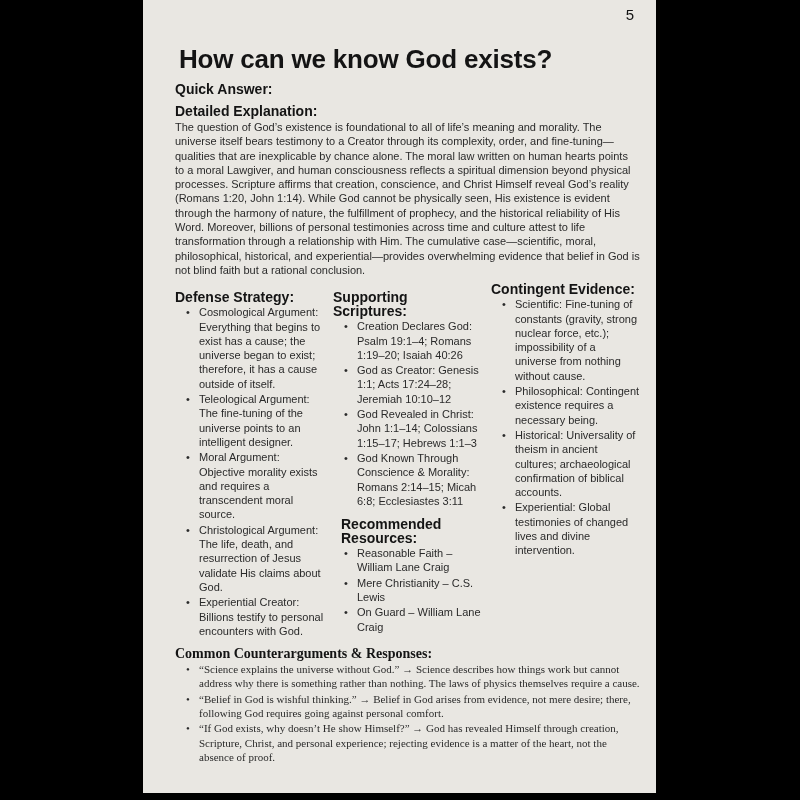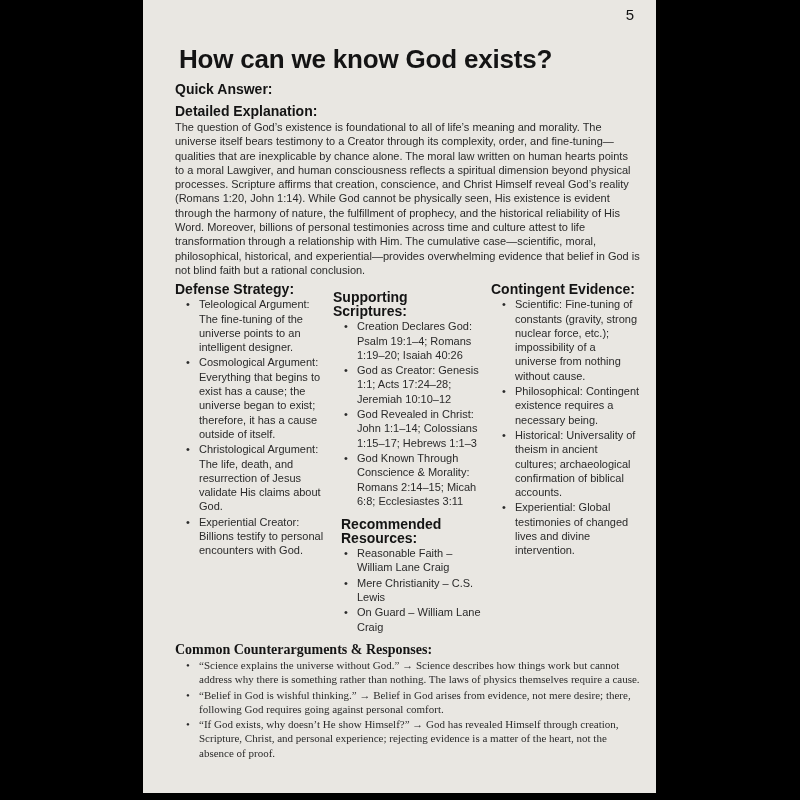--- a/index.html
+++ b/index.html
@@ -90,24 +90,25 @@
   </div>
 
   <div>
     <div class="section-label">Detailed Explanation:</div>
     <div class="body-text">The question of God’s existence is foundational to all of life’s meaning and morality. The universe itself bears testimony to a Creator through its complexity, order, and fine-tuning—qualities that are inexplicable by chance alone. The moral law written on human hearts points to a moral Lawgiver, and human consciousness reflects a spiritual dimension beyond physical processes. Scripture affirms that creation, conscience, and Christ Himself reveal God’s reality (Romans 1:20, John 1:14). While God cannot be physically seen, His existence is evident through the harmony of nature, the fulfillment of prophecy, and the historical reliability of His Word. Moreover, billions of personal testimonies across time and culture attest to life transformation through a relationship with Him. The cumulative case—scientific, moral, philosophical, historical, and experiential—provides overwhelming evidence that belief in God is not blind faith but a rational conclusion.</div>
   </div>
 
   <div class="columns">
 
     <div class="col">
-      <div class="section-label" style="margin-top:0">Defense Strategy:</div>
+      <div class="section-label" style="margin-top:8px">Defense Strategy:</div>
       <ul class="bullets">
+        <li>Cosmological Argument: Everything that begins to exist has a cause; the universe began to exist; therefore, it has a cause outside of itself.</li>
         <li>Teleological Argument: The fine-tuning of the universe points to an intelligent designer.</li>
-        <li>Cosmological Argument: Everything that begins to exist has a cause; the universe began to exist; therefore, it has a cause outside of itself.</li>
+        <li>Moral Argument: Objective morality exists and requires a transcendent moral source.</li>
         <li>Christological Argument: The life, death, and resurrection of Jesus validate His claims about God.</li>
         <li>Experiential Creator: Billions testify to personal encounters with God.</li>
       </ul>
     </div>
 
     <div class="col">
       <div class="section-label" style="margin-top:8px">Supporting Scriptures:</div>
       <ul class="bullets">
         <li>Creation Declares God: Psalm 19:1–4; Romans 1:19–20; Isaiah 40:26</li>
         <li>God as Creator: Genesis 1:1; Acts 17:24–28; Jeremiah 10:10–12</li>

